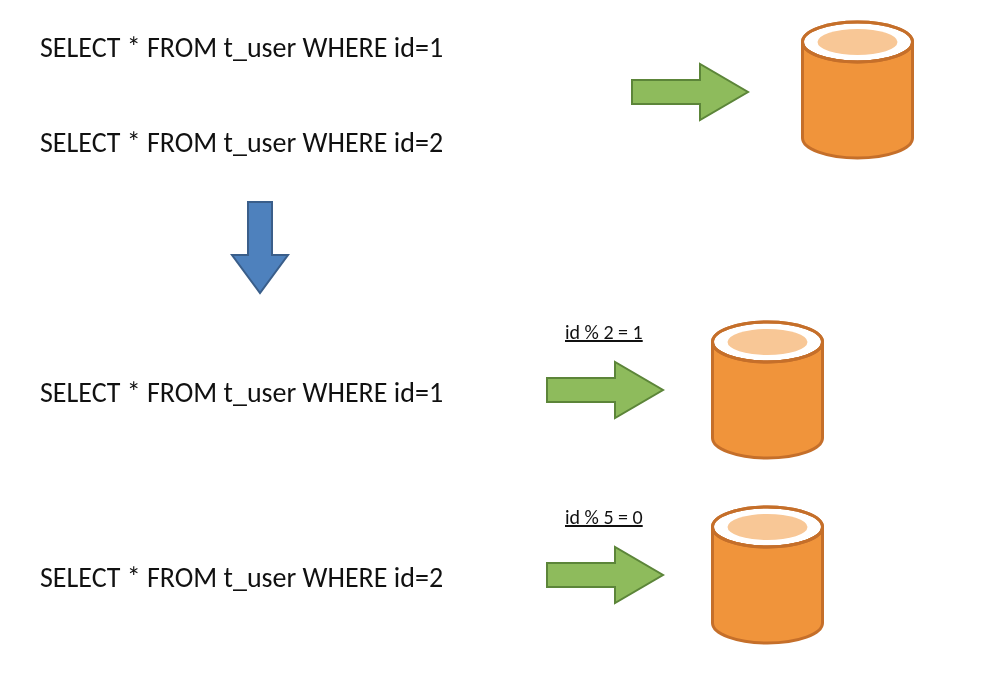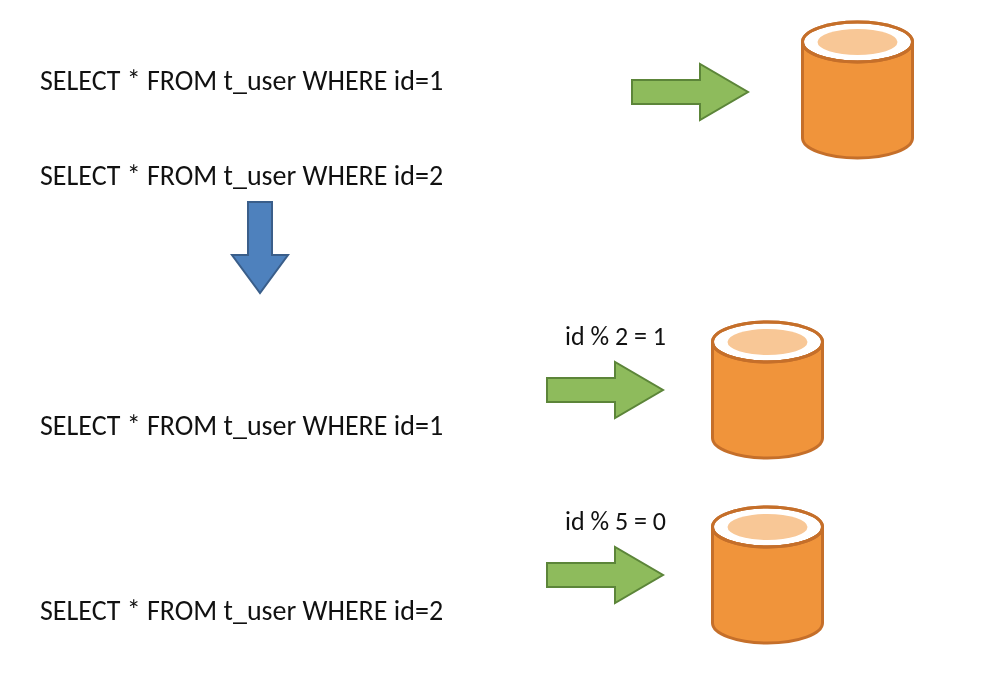--- a/index.html
+++ b/index.html
@@ -16,27 +16,27 @@
   .container {
     position: relative;
     width: 100%;
     height: 100%;
   }
   .query {
     position: absolute;
     font-size: 28px;
     color: #111;
     white-space: nowrap;
-    margin-top: 33px;
   }
   .annotation {
     position: absolute;
-    font-size: 26px;
+    font-size: 20px;
     color: #111;
     white-space: nowrap;
+    text-decoration: underline;
   }
   .arrow-right {
     position: absolute;
     width: 120px;
     height: 60px;
   }
   .arrow-right svg { display: block; }
   .arrow-down {
     position: absolute;
     width: 60px;

